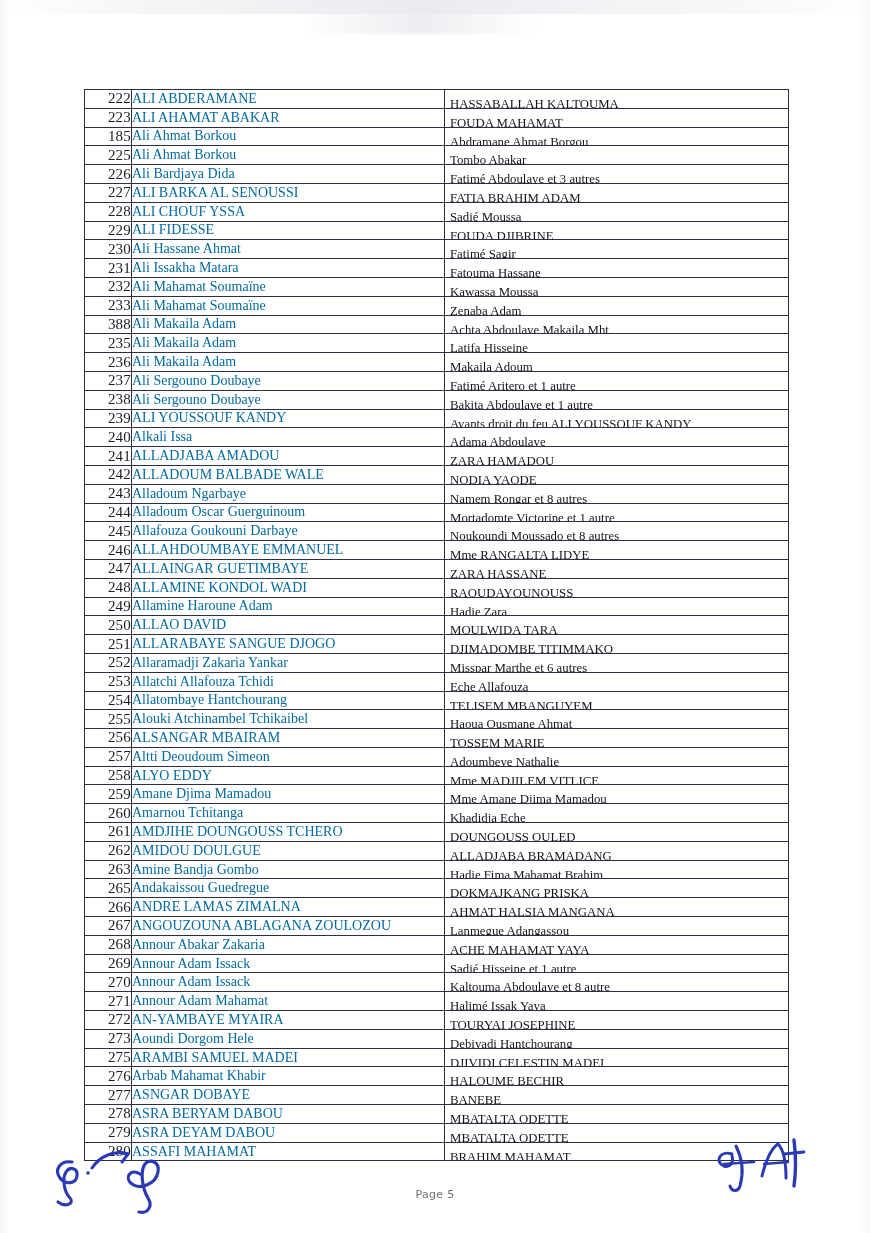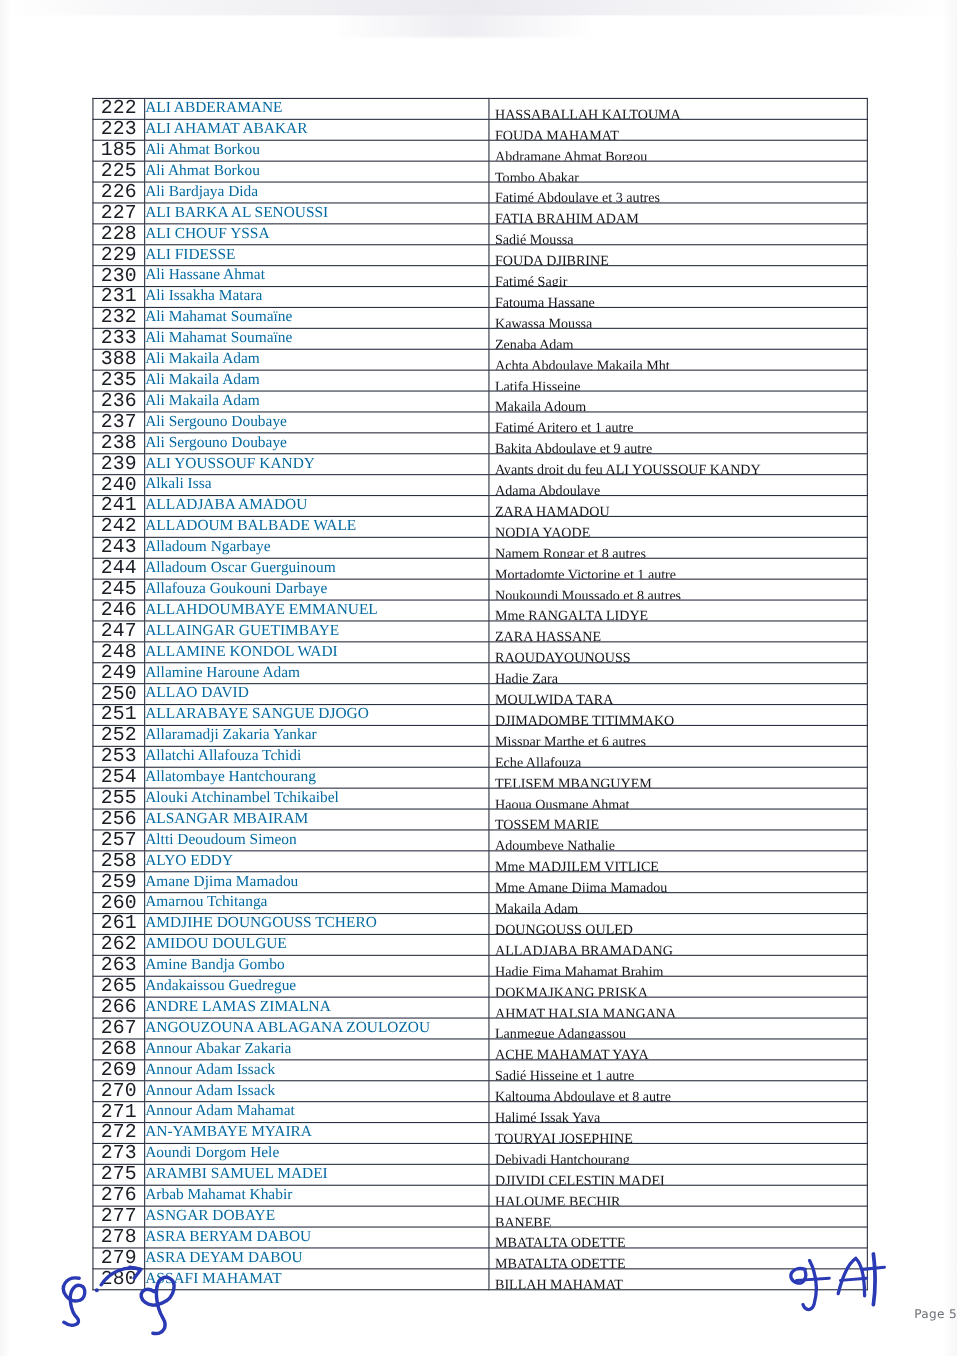--- a/index.html
+++ b/index.html
@@ -62,26 +62,25 @@
     border: 1px solid #2b3040;
     padding: 0;
     height: 17.8px;
     vertical-align: middle;
     line-height: 1;
     overflow: hidden;
     white-space: nowrap;
   }
 
   td.num {
-    text-align: center;
-    font-size: 18px;
+    text-align: right;
+    font-size: 15px;
     letter-spacing: .2px;
     color: #1b1d25;
     border-right-color: #2b3040;
-    font-family: Liberation Mono, monospace;
   }
 
   td.name {
     padding-left: 4px;
     font-size: 14px;
     color: #0369a1;
   }
 
   
   td.benef {
@@ -96,21 +95,21 @@
     top: 8px;
     white-space: nowrap;
   }
 
   
   .page-label {
     position: absolute;
     left: 0;
     top: 1188px;
     width: 870px;
-    text-align: right;
+    text-align: center;
     font-family: "DejaVu Sans", sans-serif;
     font-size: 11px;
     color: #6e7078;
     letter-spacing: .3px;
   }
 
   .sig {
     position: absolute;
     color: #2233aa;
   }
@@ -255,21 +254,21 @@
           <td class="num">237</td>
           <td class="name">Ali Sergouno Doubaye</td>
           <td class="benef">
             <span>Fatimé Aritero et 1 autre</span>
           </td>
         </tr>
         <tr>
           <td class="num">238</td>
           <td class="name">Ali Sergouno Doubaye</td>
           <td class="benef">
-            <span>Bakita Abdoulaye et 9 autre</span>
+            <span>Bakita Abdoulaye et 1 autre</span>
           </td>
         </tr>
         <tr>
           <td class="num">239</td>
           <td class="name">ALI YOUSSOUF KANDY</td>
           <td class="benef">
             <span>Ayants droit du feu ALI  YOUSSOUF KANDY</span>
           </td>
         </tr>
         <tr>
@@ -409,21 +408,21 @@
           <td class="num">259</td>
           <td class="name">Amane Djima Mamadou</td>
           <td class="benef">
             <span>Mme Amane Djima Mamadou</span>
           </td>
         </tr>
         <tr>
           <td class="num">260</td>
           <td class="name">Amarnou Tchitanga</td>
           <td class="benef">
-            <span>Makaila Adam</span>
+            <span>Khadidja Eche</span>
           </td>
         </tr>
         <tr>
           <td class="num">261</td>
           <td class="name">AMDJIHE DOUNGOUSS TCHERO</td>
           <td class="benef">
             <span>DOUNGOUSS OULED</span>
           </td>
         </tr>
         <tr>
@@ -535,21 +534,21 @@
           <td class="num">279</td>
           <td class="name">ASRA DEYAM DABOU</td>
           <td class="benef">
             <span>MBATALTA ODETTE</span>
           </td>
         </tr>
         <tr>
           <td class="num">280</td>
           <td class="name">ASSAFI MAHAMAT</td>
           <td class="benef">
-            <span>BILLAH MAHAMAT</span>
+            <span>BRAHIM MAHAMAT</span>
           </td>
         </tr>
       </tbody>
   </table>
 </div>
 
 <div class="page-label">Page 5</div>
 
 <div class="sig sig-left">
   <svg width="130" height="80" viewBox="0 0 130 80" fill="none">

